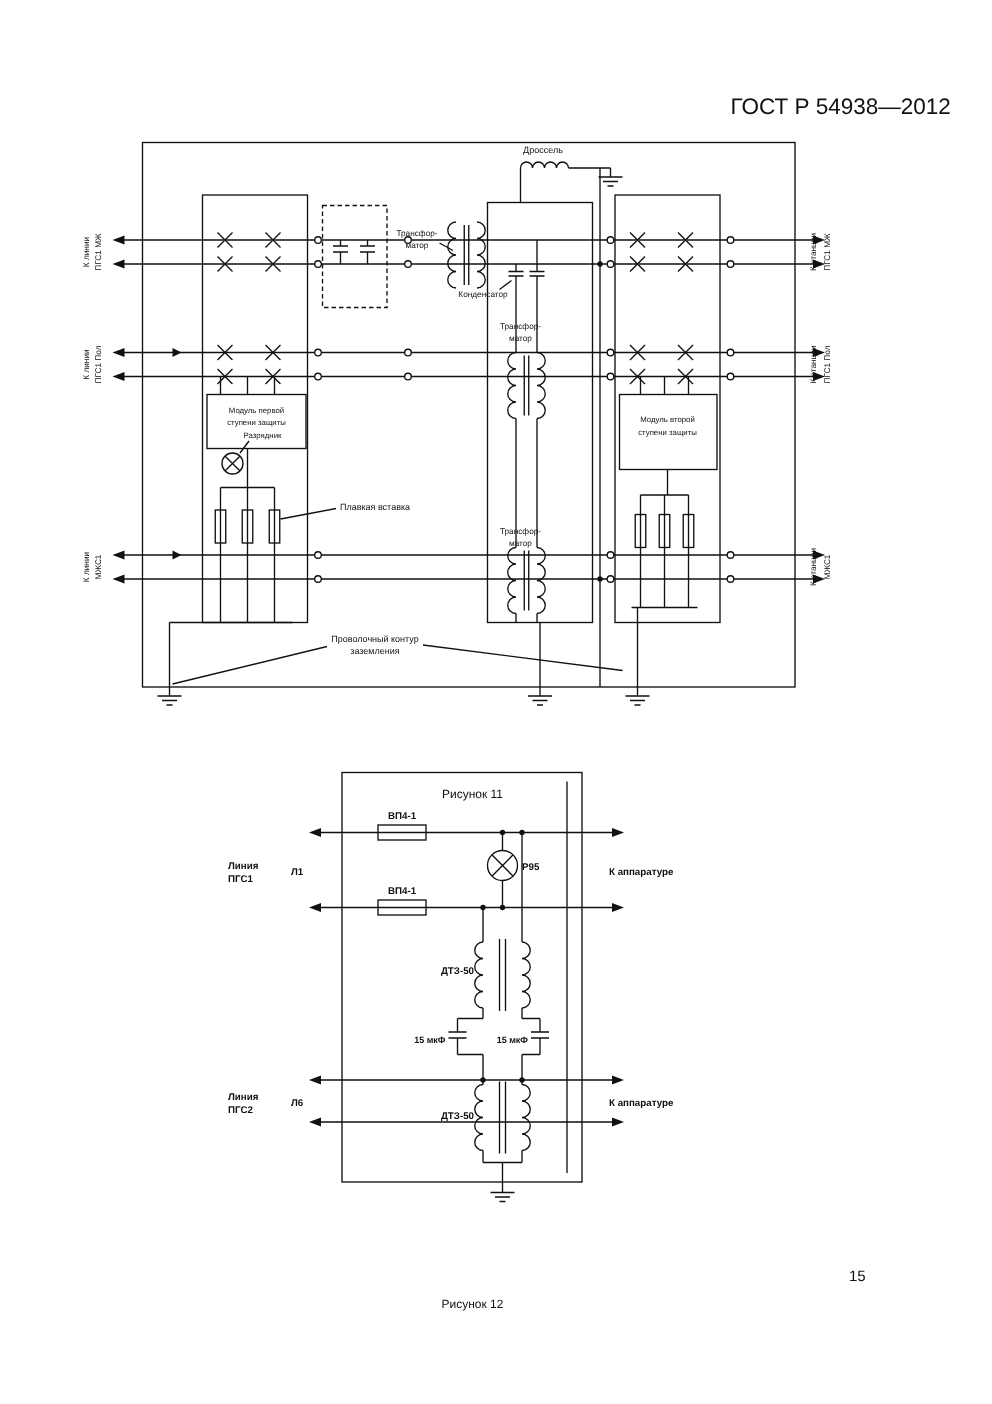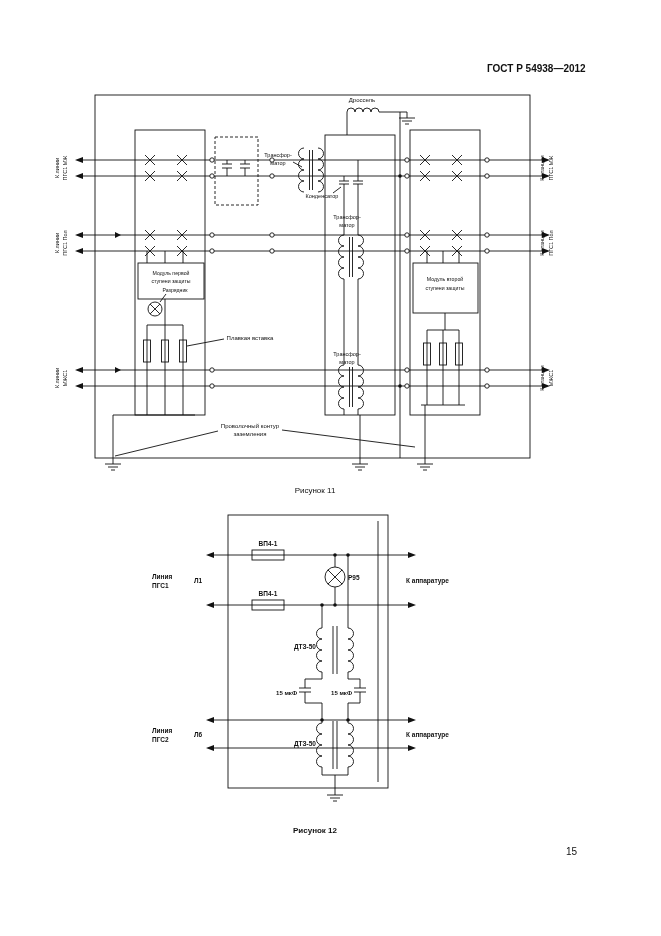--- a/index.html
+++ b/index.html
@@ -1,21 +1,21 @@
 <!DOCTYPE html>
 <html><head>
 <meta charset="utf-8">
 <style>
   html,body{margin:0;padding:0;}
   body{width:661px;height:936px;background:#fff;position:relative;
        font-family:"Liberation Sans",sans-serif;color:#111;}
   .page{position:absolute;inset:0;background:#fff;}
   .abs{position:absolute;}
-  .hdr{font-size:10px;font-weight:bold;}
-  .cap{font-size:8px;text-align:center;width:150px;}
+  .hdr{font-size:15px;font-weight:normal;}
+  .cap{font-size:8px;text-align:center;width:150px;margin-top:39px;}
   .pgnum{font-size:10px;}
   svg{position:absolute;overflow:visible;}
   svg text{font-family:"Liberation Sans",sans-serif;fill:#111;stroke:none;}
   svg line,svg path,svg rect,svg circle,svg polyline{stroke:#111;stroke-width:.9;fill:none;}
   svg path.fill{fill:#111;stroke:none;}
   svg circle.dot{fill:#111;stroke:none;}
   svg circle.term{fill:#fff;stroke:#111;}
   svg rect.dash{stroke-dasharray:3,2;}
   .t55{font-size:5.5px;} .t52{font-size:5.2px;} .t6{font-size:6px;}
   .t65{font-size:6.5px;} .b{font-weight:bold;}
@@ -284,17 +284,17 @@
     </g>
 
     <text class="t65 b" x="12" y="228">Линия</text>
     <text class="t65 b" x="12" y="237">ПГС2</text>
     <text class="t65 b" x="54" y="232">Л6</text>
     <text class="t65 b" x="266" y="232">К аппаратуре</text>
 
     <path d="M195,283 v7 M187,290 h16 M190,293 h10 M193,296 h4"></path>
   </svg>
 
-  <div class="abs cap" style="left:240px;top:826px;font-weight:bold;">Рисунок 12</div>
+  <div class="abs cap" style="left:240px;top:826px;">Рисунок 12</div>
 
   <div class="abs pgnum" style="left:566px;top:846px;">15</div>
 
 </div>
 
 </body></html>

